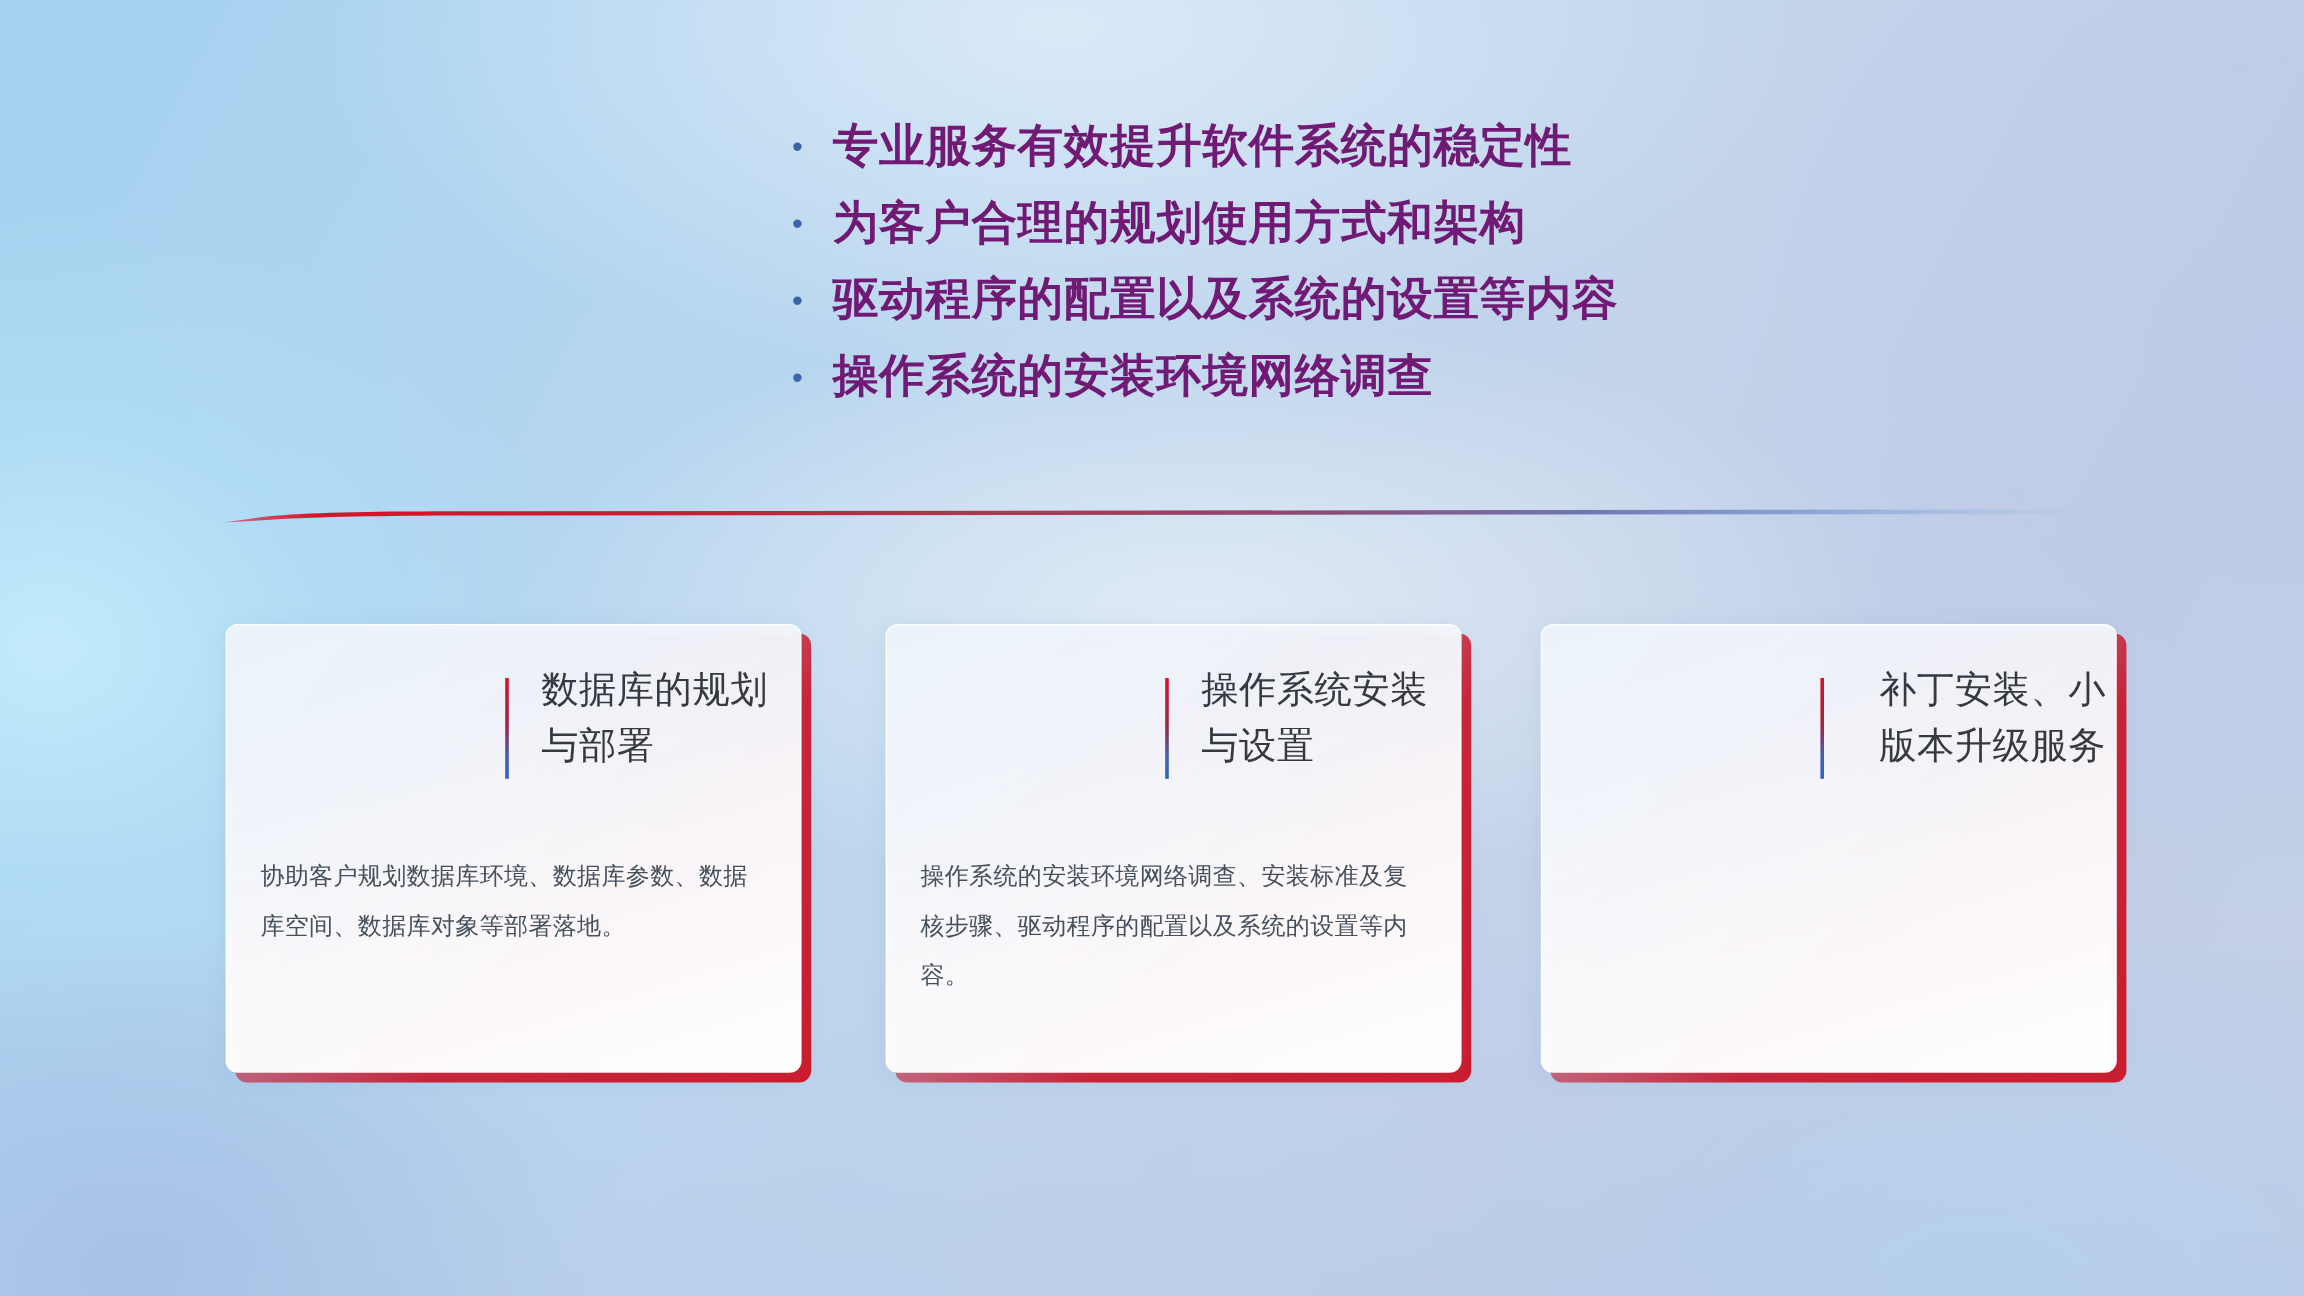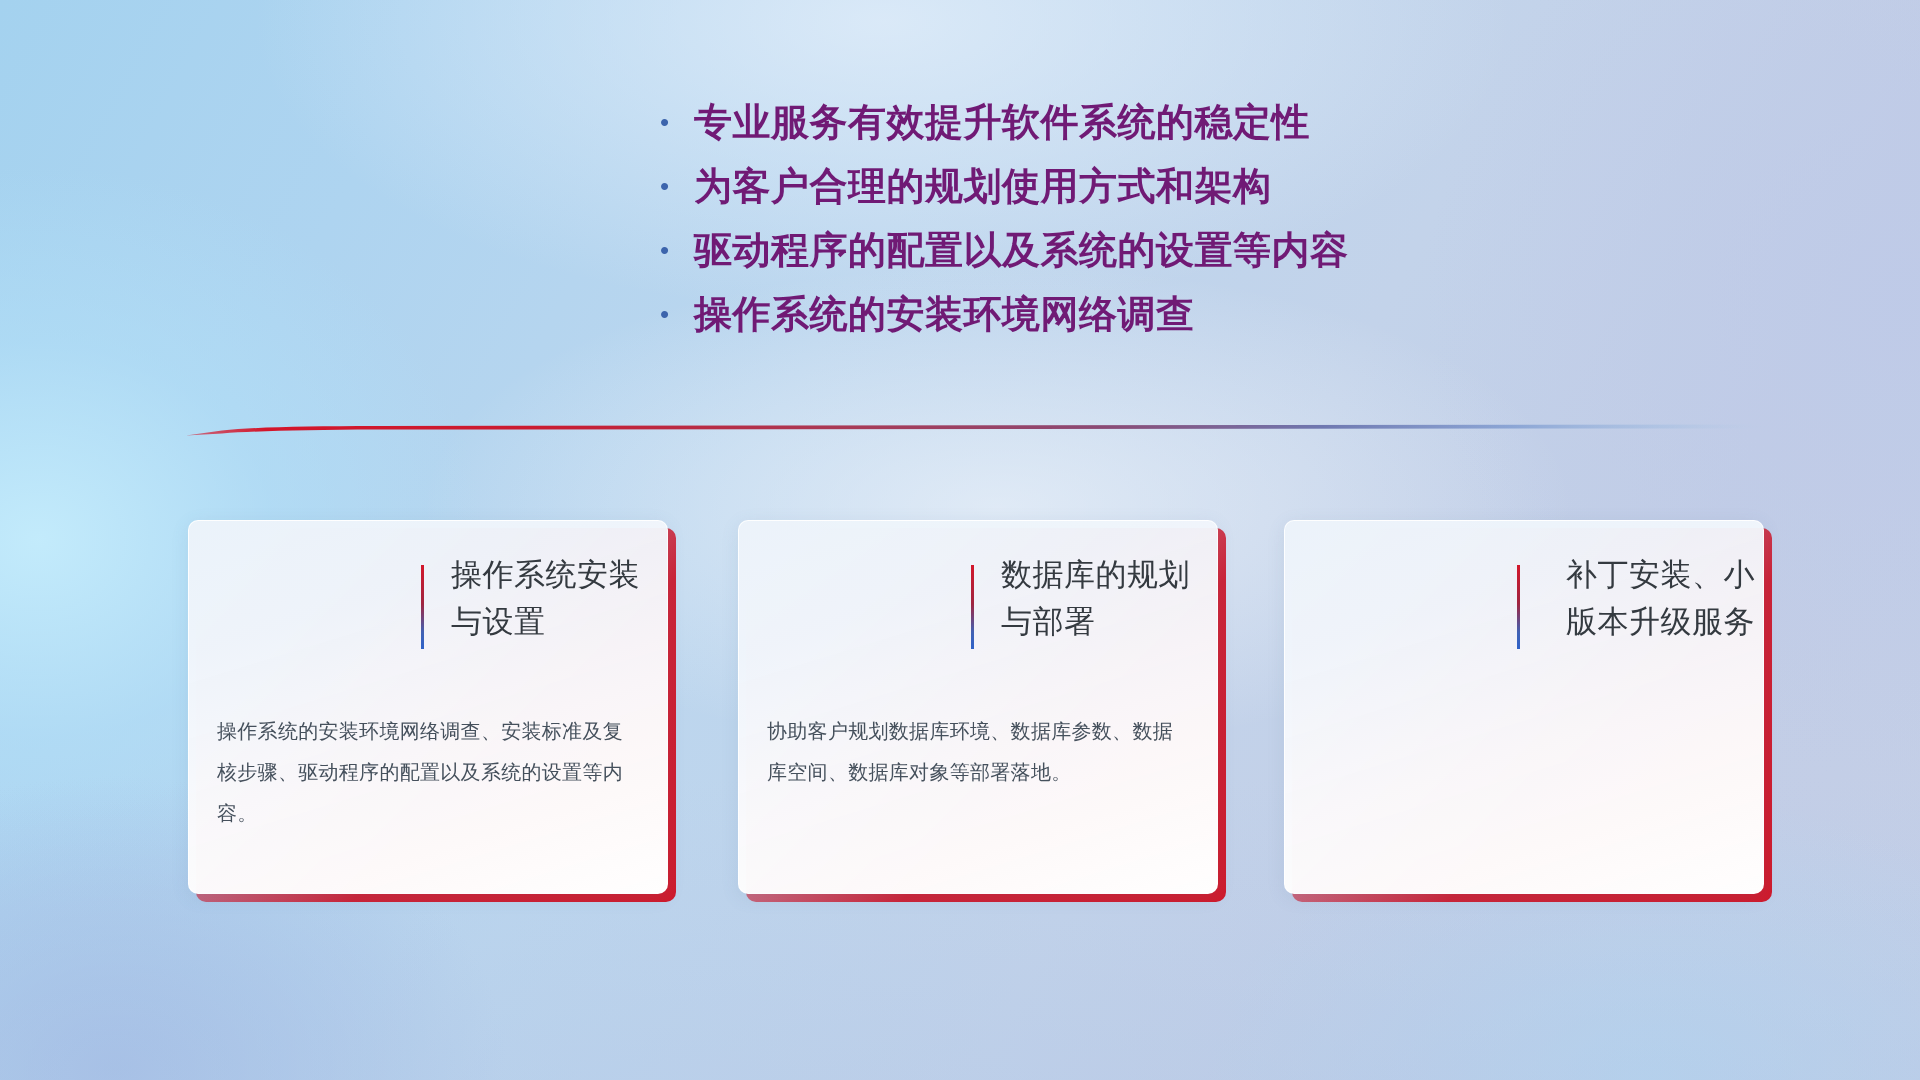--- a/index.html
+++ b/index.html
@@ -170,20 +170,67 @@
 
   <div class="card">
     <div class="card-frame">
       <div class="card-frame-inner"></div>
     </div>
     <div class="card-body">
       <div class="card-head">
         <div class="ghost-num">
           <svg width="196" height="116" viewBox="0 0 196 116">
             <defs>
+              <pattern id="sl1" width="6" height="5.2" patternUnits="userSpaceOnUse">
+                <rect x="0" y="0" width="6" height="2.5" fill="#8d9aab" opacity="0.72"></rect>
+              </pattern>
+              <pattern id="slr1" width="6" height="26" patternUnits="userSpaceOnUse">
+                <rect x="0" y="0" width="6" height="2.3" fill="#e08a94" opacity="0.85"></rect>
+              </pattern>
+              <linearGradient id="fade1" x1="0" y1="0" x2="0.25" y2="1">
+                <stop offset="0" stop-color="#fff" stop-opacity="0.35"></stop>
+                <stop offset="0.35" stop-color="#fff" stop-opacity="0.95"></stop>
+                <stop offset="1" stop-color="#fff" stop-opacity="0.55"></stop>
+              </linearGradient>
+              <mask id="m1">
+                  <rect width="196" height="116" fill="url(#fade1)"></rect>
+                </mask>
+              <g id="d01">
+                <path d="M42 6 C22 6 10 24 10 58 C10 92 22 110 42 110 C62 110 74 92 74 58 C74 24 62 6 42 6 Z
+                         M42 24 C52 24 56 36 56 58 C56 80 52 92 42 92 C32 92 28 80 28 58 C28 36 32 24 42 24 Z"></path>
+                <path d="M128 6 L152 6 L152 110 L134 110 L134 28 L112 34 L108 18 Z"></path>
+              </g>
+            </defs>
+            <g mask="url(#m1)">
+              <clipPath id="c1">
+                  <use href="#d01"></use>
+                </clipPath>
+              <g clip-path="url(#c1)">
+                <rect width="196" height="116" fill="url(#sl1)"></rect>
+                <rect width="196" height="116" fill="url(#slr1)"></rect>
+              </g>
+            </g>
+          </svg>
+        </div>
+        <div class="head-rule"></div>
+        <div class="card-title">数据库的规划与部署</div>
+      </div>
+      <div class="card-desc">协助客户规划数据库环境、数据库参数、数据库空间、数据库对象等部署落地。</div>
+    </div>
+  </div>
+
+  <div class="card">
+    <div class="card-frame">
+      <div class="card-frame-inner"></div>
+    </div>
+    <div class="card-body">
+      <div class="card-head">
+        <div class="ghost-num">
+          <svg width="196" height="116" viewBox="0 0 196 116">
+            <defs>
               <pattern id="sl2" width="6" height="5.2" patternUnits="userSpaceOnUse">
                 <rect x="0" y="0" width="6" height="2.5" fill="#8d9aab" opacity="0.72"></rect>
               </pattern>
               <pattern id="slr2" width="6" height="26" patternUnits="userSpaceOnUse">
                 <rect x="0" y="0" width="6" height="2.3" fill="#e08a94" opacity="0.85"></rect>
               </pattern>
               <linearGradient id="fade2" x1="0" y1="0" x2="0.25" y2="1">
                 <stop offset="0" stop-color="#fff" stop-opacity="0.35"></stop>
                 <stop offset="0.35" stop-color="#fff" stop-opacity="0.95"></stop>
                 <stop offset="1" stop-color="#fff" stop-opacity="0.55"></stop>
@@ -205,67 +252,20 @@
                 <rect width="196" height="116" fill="url(#sl2)"></rect>
                 <rect width="196" height="116" fill="url(#slr2)"></rect>
               </g>
             </g>
           </svg>
         </div>
         <div class="head-rule"></div>
         <div class="card-title">操作系统安装与设置</div>
       </div>
       <div class="card-desc">操作系统的安装环境网络调查、安装标准及复核步骤、驱动程序的配置以及系统的设置等内容。</div>
-    </div>
-  </div>
-
-  <div class="card">
-    <div class="card-frame">
-      <div class="card-frame-inner"></div>
-    </div>
-    <div class="card-body">
-      <div class="card-head">
-        <div class="ghost-num">
-          <svg width="196" height="116" viewBox="0 0 196 116">
-            <defs>
-              <pattern id="sl1" width="6" height="5.2" patternUnits="userSpaceOnUse">
-                <rect x="0" y="0" width="6" height="2.5" fill="#8d9aab" opacity="0.72"></rect>
-              </pattern>
-              <pattern id="slr1" width="6" height="26" patternUnits="userSpaceOnUse">
-                <rect x="0" y="0" width="6" height="2.3" fill="#e08a94" opacity="0.85"></rect>
-              </pattern>
-              <linearGradient id="fade1" x1="0" y1="0" x2="0.25" y2="1">
-                <stop offset="0" stop-color="#fff" stop-opacity="0.35"></stop>
-                <stop offset="0.35" stop-color="#fff" stop-opacity="0.95"></stop>
-                <stop offset="1" stop-color="#fff" stop-opacity="0.55"></stop>
-              </linearGradient>
-              <mask id="m1">
-                  <rect width="196" height="116" fill="url(#fade1)"></rect>
-                </mask>
-              <g id="d01">
-                <path d="M42 6 C22 6 10 24 10 58 C10 92 22 110 42 110 C62 110 74 92 74 58 C74 24 62 6 42 6 Z
-                         M42 24 C52 24 56 36 56 58 C56 80 52 92 42 92 C32 92 28 80 28 58 C28 36 32 24 42 24 Z"></path>
-                <path d="M128 6 L152 6 L152 110 L134 110 L134 28 L112 34 L108 18 Z"></path>
-              </g>
-            </defs>
-            <g mask="url(#m1)">
-              <clipPath id="c1">
-                  <use href="#d01"></use>
-                </clipPath>
-              <g clip-path="url(#c1)">
-                <rect width="196" height="116" fill="url(#sl1)"></rect>
-                <rect width="196" height="116" fill="url(#slr1)"></rect>
-              </g>
-            </g>
-          </svg>
-        </div>
-        <div class="head-rule"></div>
-        <div class="card-title">数据库的规划与部署</div>
-      </div>
-      <div class="card-desc">协助客户规划数据库环境、数据库参数、数据库空间、数据库对象等部署落地。</div>
     </div>
   </div>
 
   <div class="card">
     <div class="card-frame">
       <div class="card-frame-inner"></div>
     </div>
     <div class="card-body">
       <div class="card-head">
         <div class="ghost-num">

